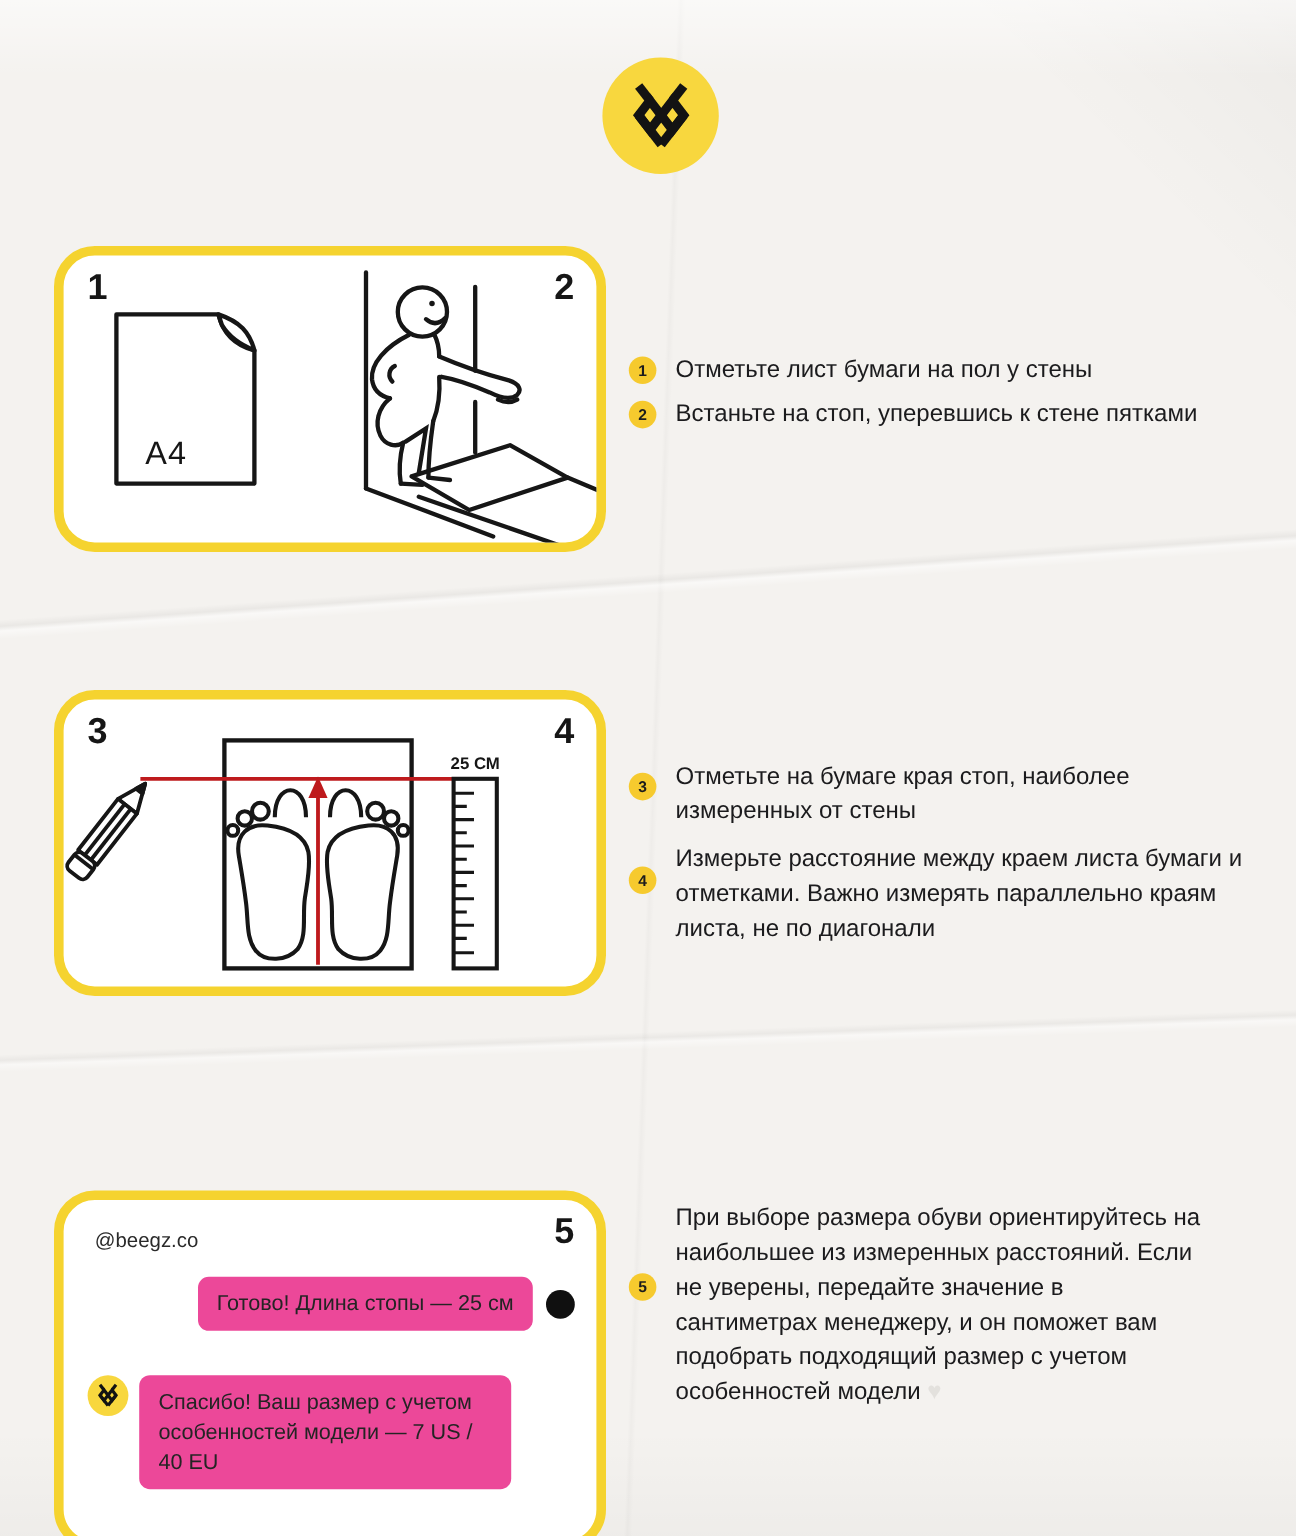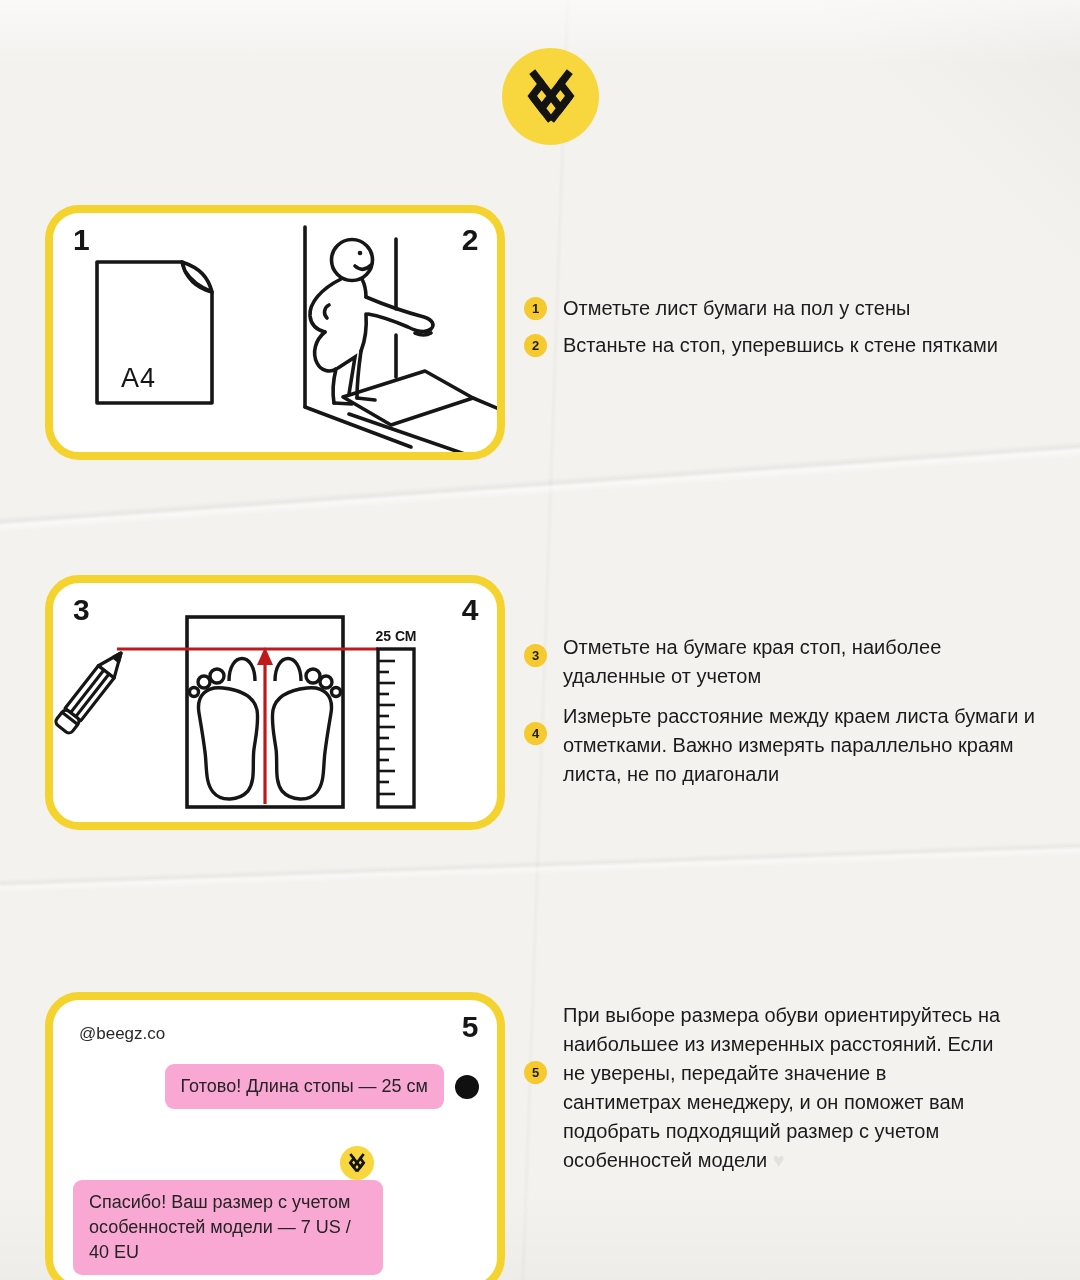--- a/index.html
+++ b/index.html
@@ -42,23 +42,23 @@
     letter-spacing:.5px;
   }
   .card-num.left  { left:20px; }
   .card-num.right { right:18px; }
   .card-svg { position:absolute; left:0; top:0; width:100%; height:100%; }
 
   
   .handle { position:absolute; left:26px; top:24px; font-size:17px; color:#2a2a2a; }
   .msg-row { position:absolute; display:flex; align-items:center; }
   .msg-row.outgoing { top:64px; right:18px; }
-  .msg-row.incoming { top:146px; left:20px; align-items:flex-end;flex-direction:column; }
+  .msg-row.incoming { top:146px; left:20px; align-items:flex-start; }
   .bubble {
-    background:#f9a8d4; border-radius:9px; padding:10px 16px;
+    background:#ec4899; border-radius:9px; padding:10px 16px;
     font-size:18px; line-height:25px; color:#242424;
   }
   .bubble.incoming-bubble { max-width:310px; }
   .dot-avatar {
     width:24px; height:24px; border-radius:50%; background:#101010;
     margin-left:11px; flex-shrink:0;
   }
   .bee-avatar {
     width:34px; height:34px; border-radius:50%; background:#f8d73e;
     margin-right:9px; flex-shrink:0; display:flex; align-items:center; justify-content:center;
@@ -238,21 +238,21 @@
     <div class="step-text">Отметьте лист бумаги на пол у стены</div>
   </div>
 
   <div class="step step-2">
     <div class="step-badge">2</div>
     <div class="step-text">Встаньте на стоп, уперевшись к стене пятками</div>
   </div>
 
   <div class="step step-3">
     <div class="step-badge">3</div>
-    <div class="step-text">Отметьте на бумаге края стоп, наиболее удаленные от учетом</div>
+    <div class="step-text">Отметьте на бумаге края стоп, наиболее измеренных от стены</div>
   </div>
 
   <div class="step step-4">
     <div class="step-badge">4</div>
     <div class="step-text">Измерьте расстояние между краем листа бумаги и отметками. Важно измерять параллельно краям листа, не по диагонали</div>
   </div>
 
   <div class="step step-5">
     <div class="step-badge">5</div>
     <div class="step-text"><span>При выборе размера обуви ориентируйтесь на наибольшее из измеренных расстояний. Если не уверены, передайте значение в сантиметрах менеджеру, и он поможет вам подобрать подходящий размер с учетом особенностей модели</span> <span class="heart">♥</span></div>

